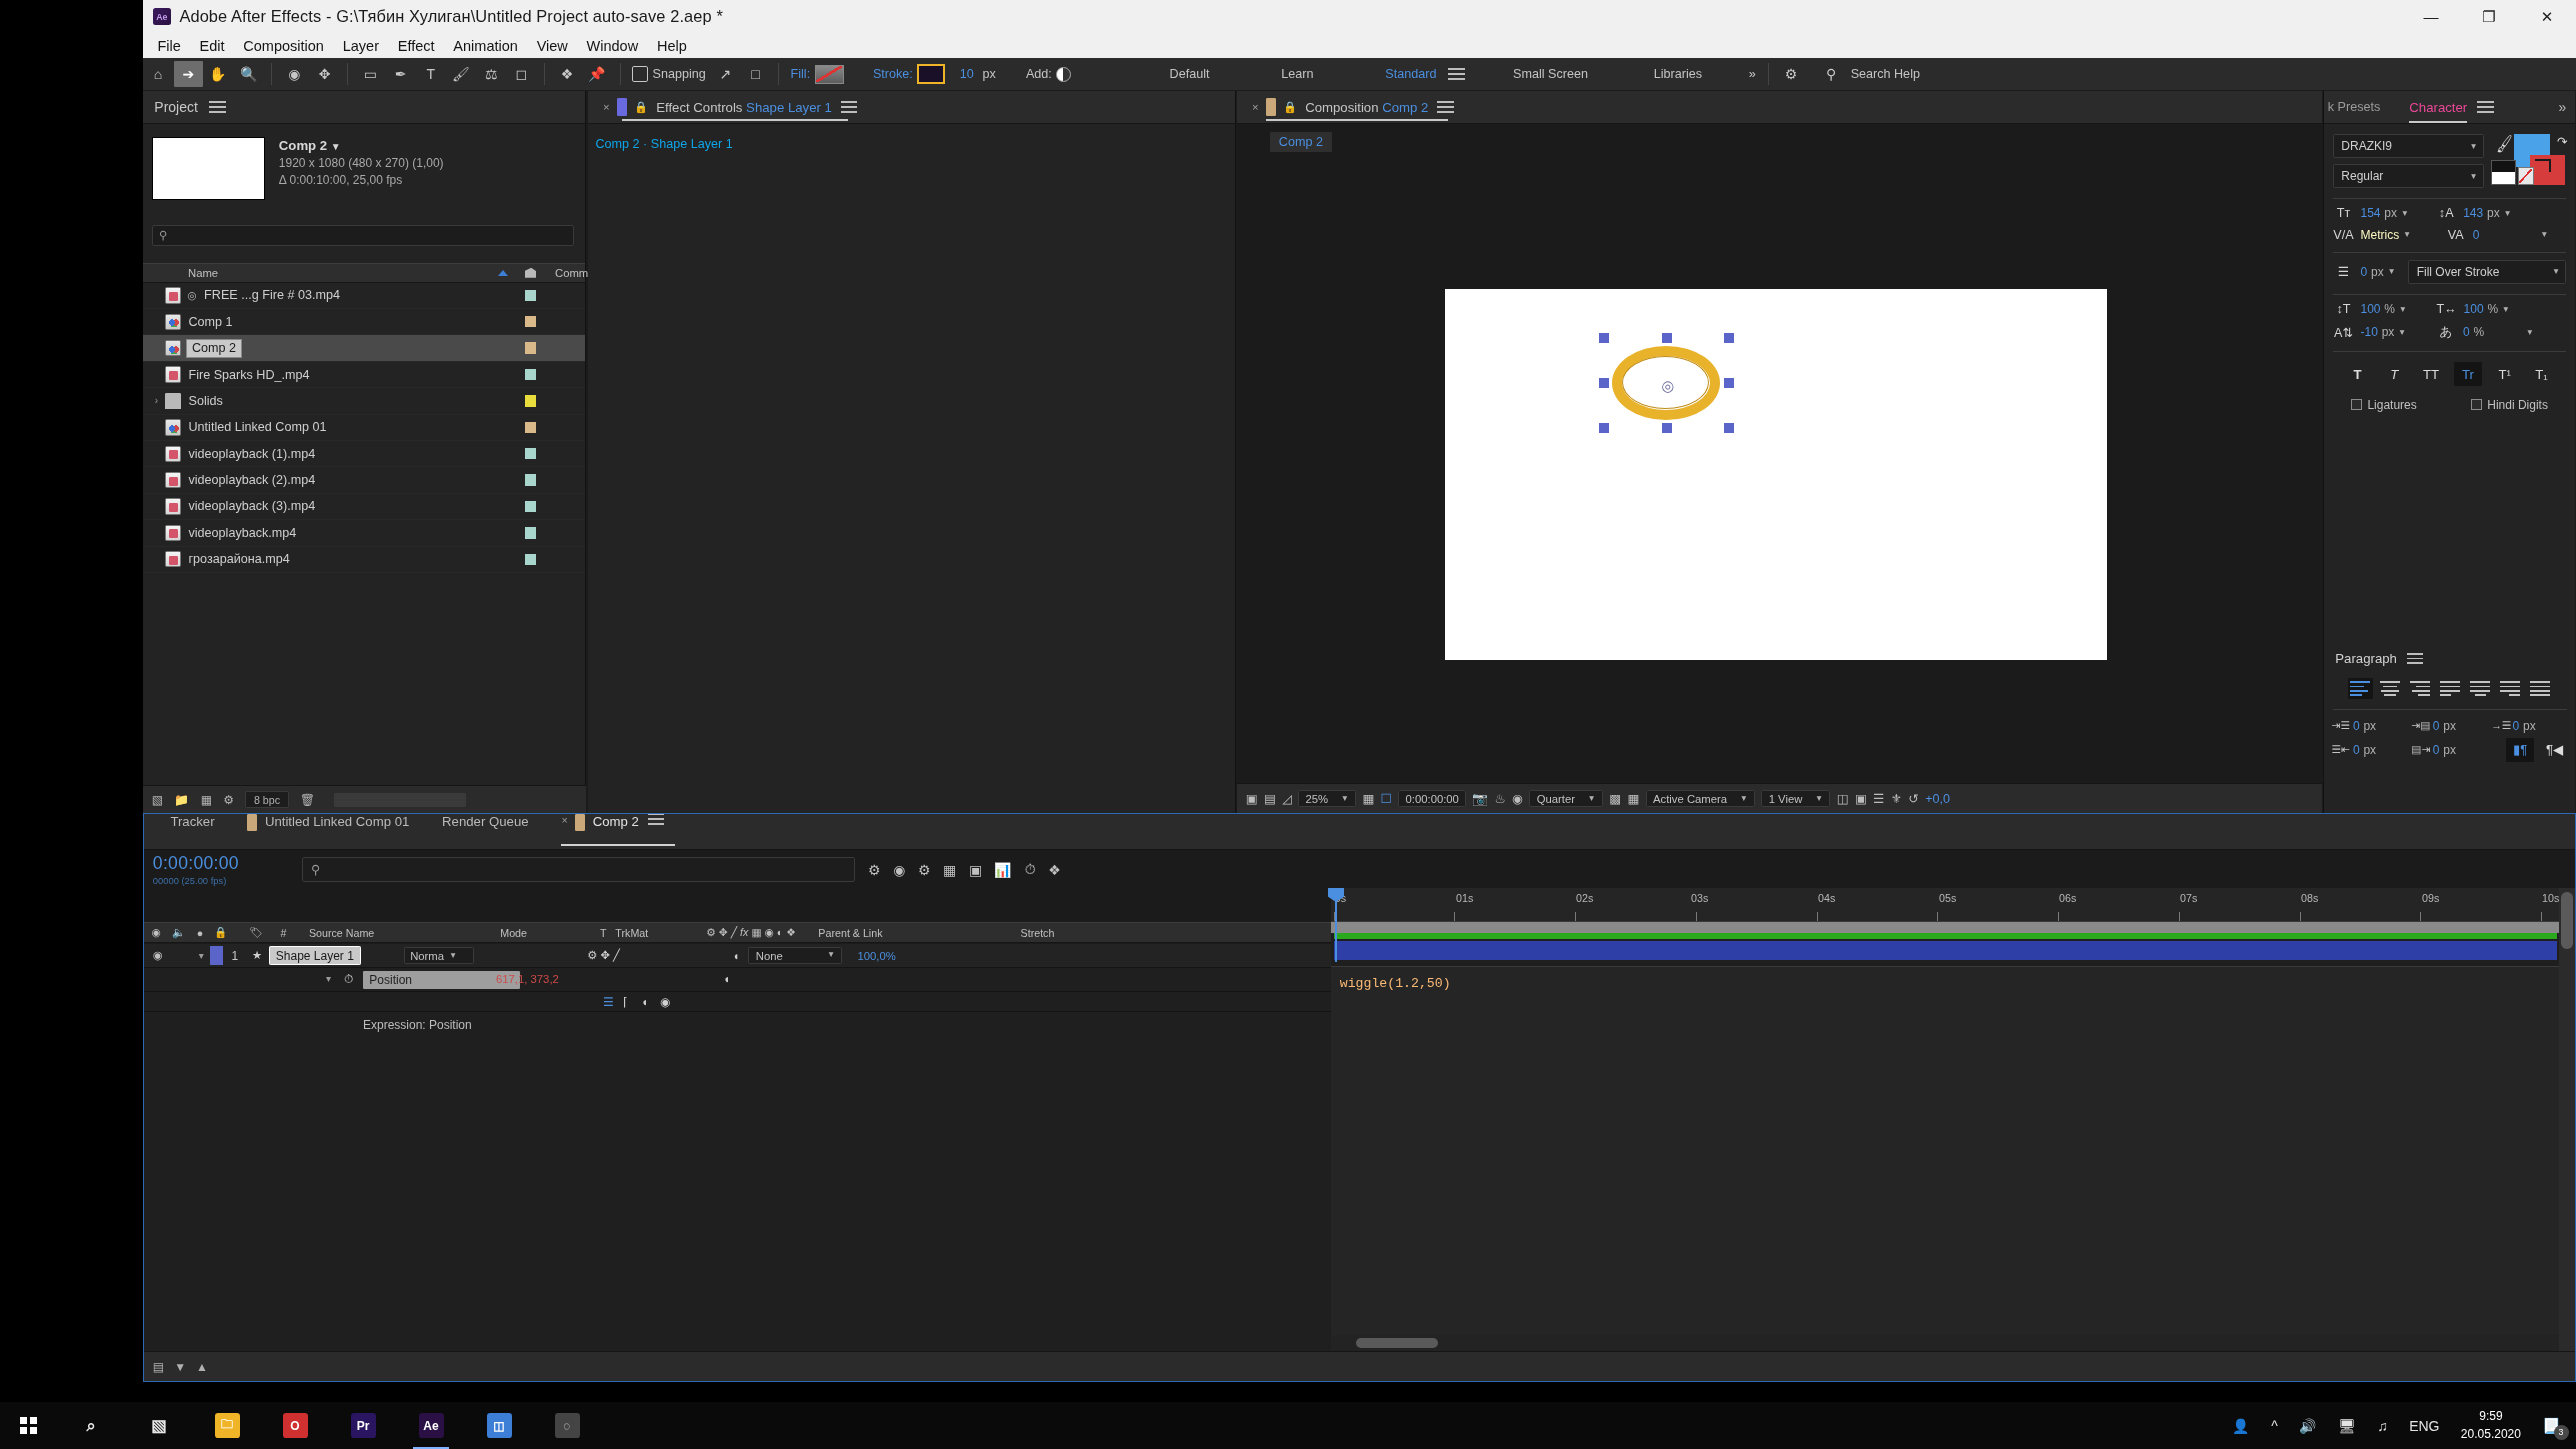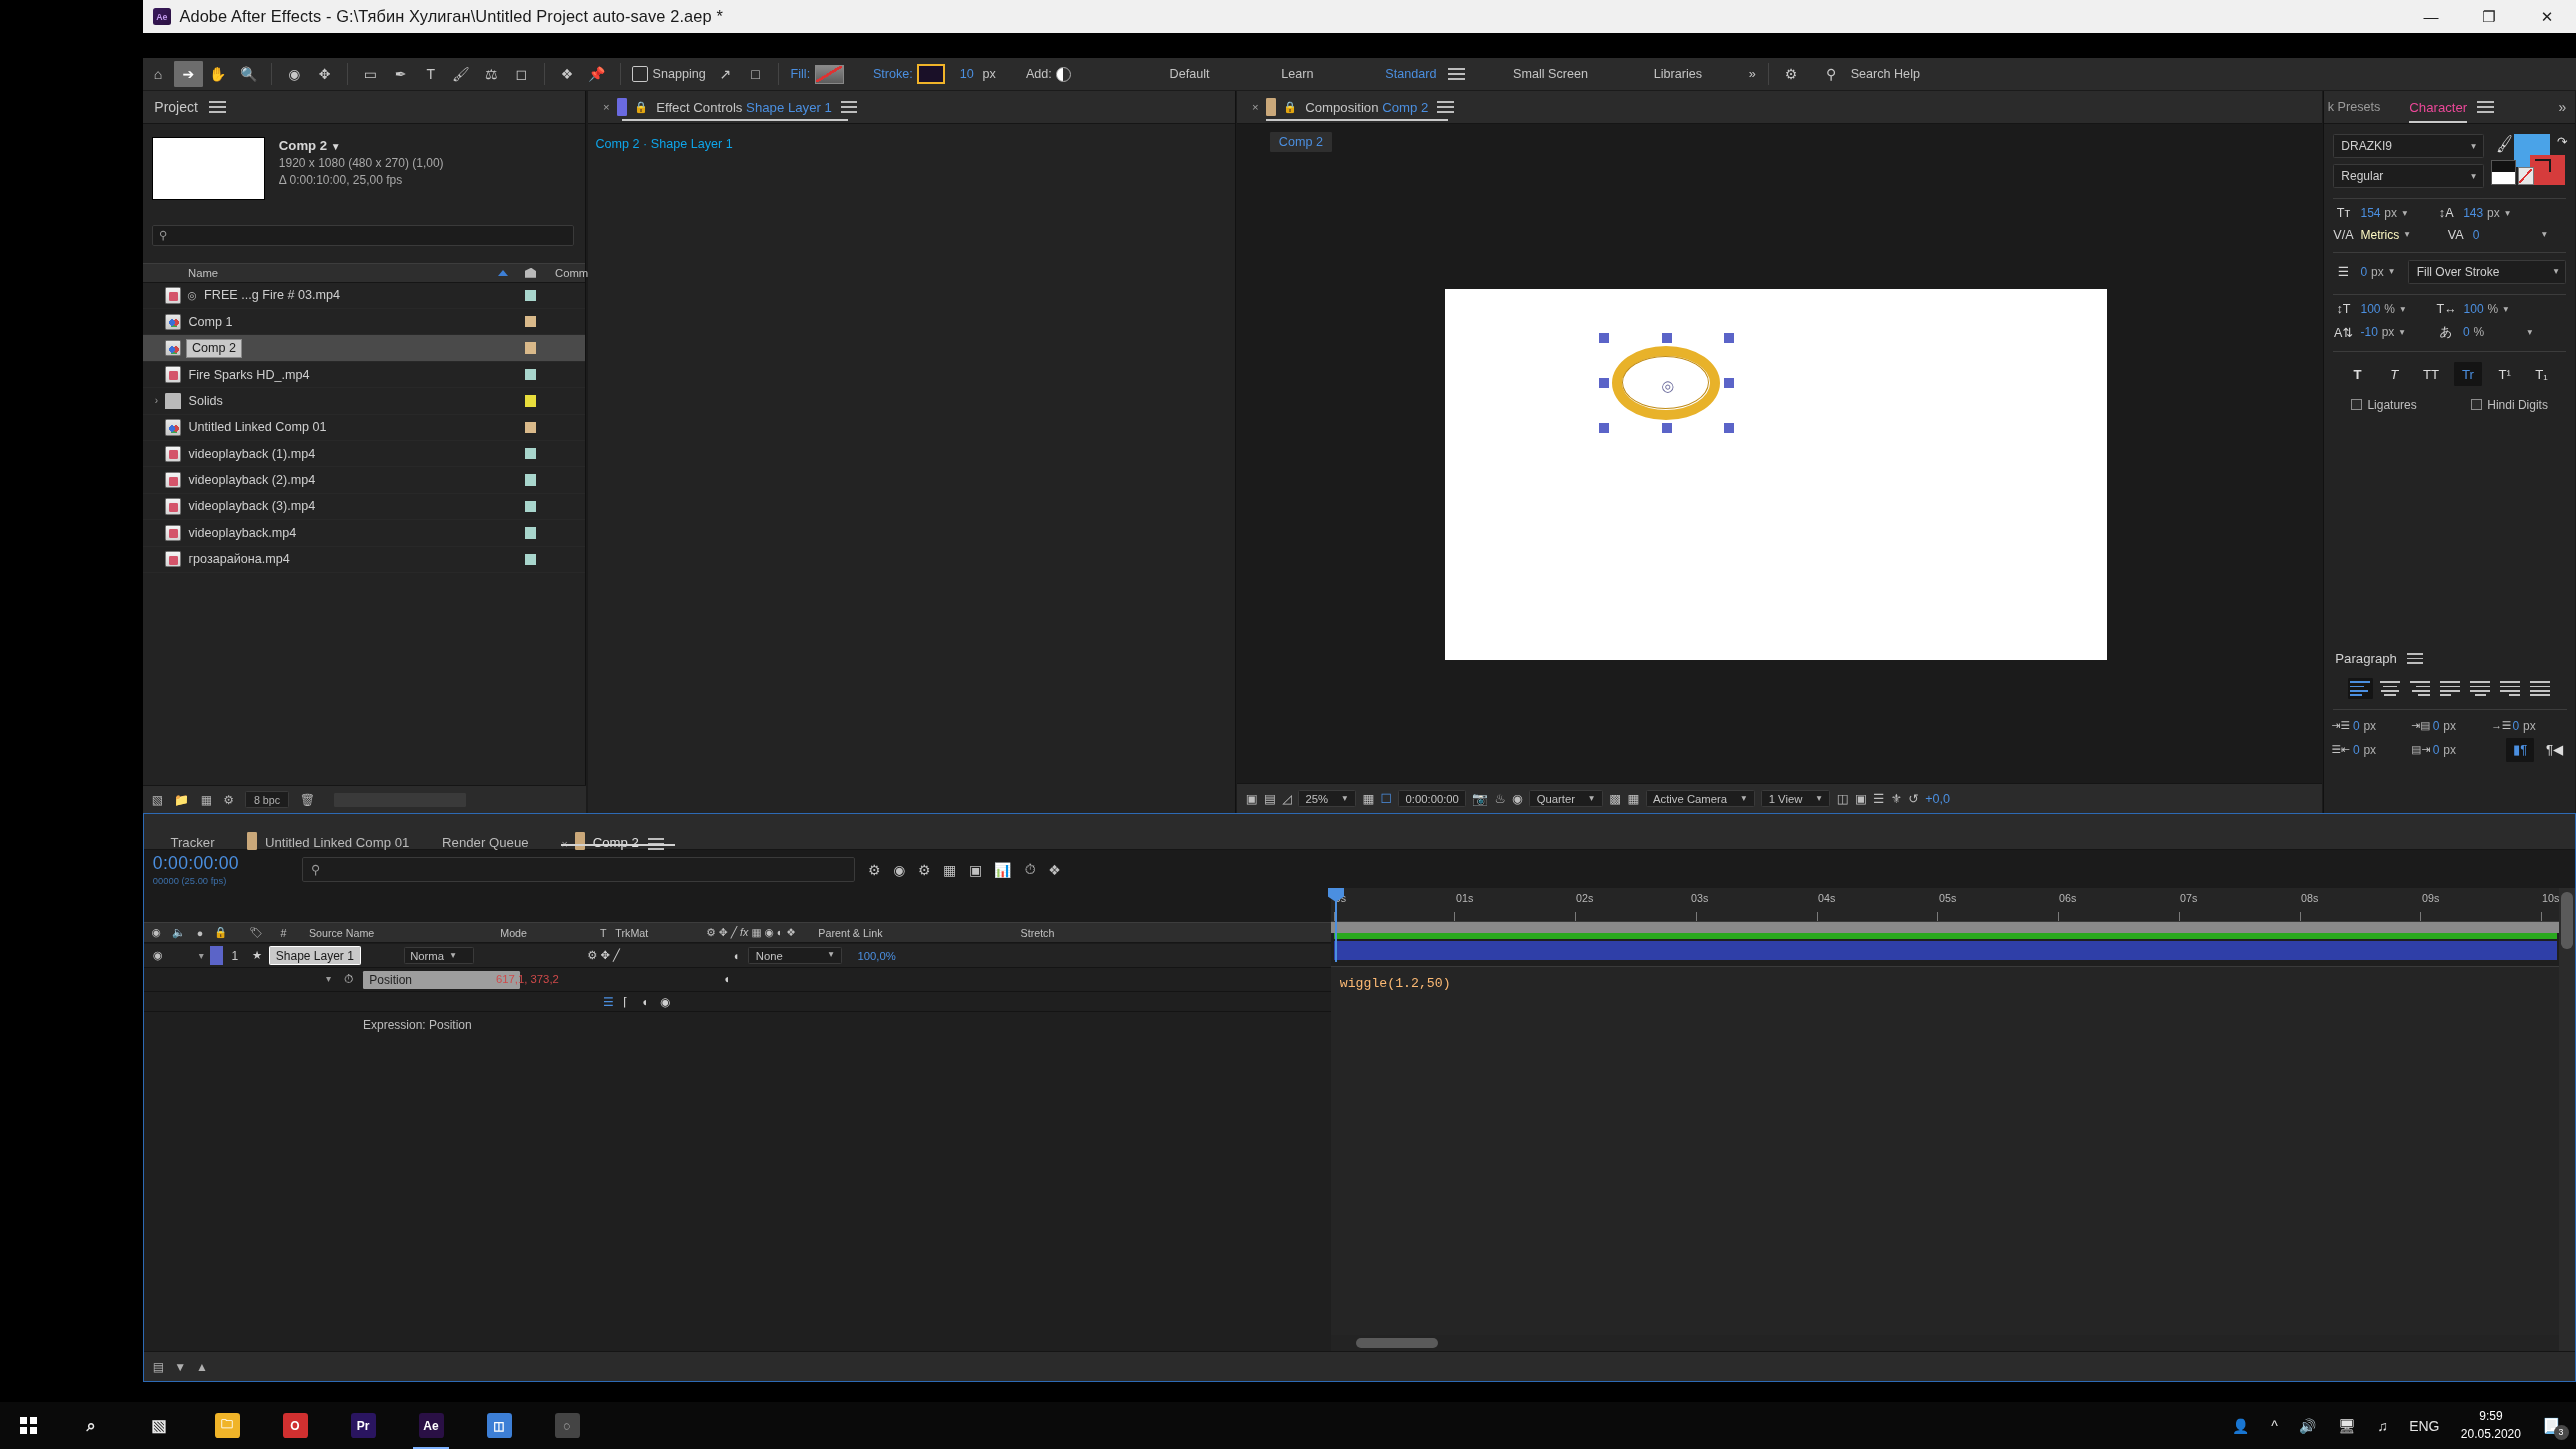--- a/index.html
+++ b/index.html
@@ -255,21 +255,21 @@
   .pp-grid { display:grid; grid-template-columns: 1fr 1fr 1fr; gap: 5px 2.5px; margin: 8.8px 7.5px 0 7.5px; }
   .pp-cell { display:flex; align-items:center; gap:3.8px; }
   .pp-ico { color:#c4c4c4; font-size:10.7px; width:17.6px; text-align:center; }
   
   .timeline {
     position: absolute; left: 143px; top: 813px; width: 2433px; height: 569px;
     background: #1b1b1b; border: 1.3px solid #2d6ab5;
   }
   .tl-tabs { height: 36px; background:#2b2b2b; display:flex; align-items:center; padding-left: 10px;
     border-bottom:0.6px solid #151515; }
-  .tl-tab { display:flex; align-items:flex-end; height:36px; padding: 0 16.4px; position:relative; }
+  .tl-tab { display:flex; align-items:flex-start; height:36px; padding: 0 16.4px; position:relative; }
   .tl-tab .lbl { font-size: 13.2px; color:#bababa; }
   .tl-tab.active .lbl { color:#e2e2e2; }
   .tl-tab.active::after{content:'';position:absolute;left:12%;right:4%;bottom:3.1px;height:2.5px;background:#d2d2d2;}
   .tl-tab .chip{width:10px;height:17.6px;border-radius:1.3px;margin-right:7.5px;background:#caa87a;}
   .tl-tab .x{font-size:10.7px;color:#9d9d9d;margin-right:7.5px;}
   .tl-second { height: 39px; display:flex; align-items:center; padding-left: 8.8px; gap: 12.6px;}
   .tc-big { font-size: 17.6px; color: #4b8fe0; font-family:"Liberation Sans",sans-serif; letter-spacing:0.3px;}
   .tc-small { font-size: 9.4px; color: #3c6fa8; margin-top: 1.3px;}
   .tl-search { width: 553px; height: 25px; background:#1d1d1d; border:0.6px solid #3a3a3a;
      border-radius:1.9px; display:flex; align-items:center; padding-left: 7.5px; color:#9a9a9a; font-size:11.3px;}
@@ -352,20 +352,31 @@
   <div class="titlebar">
     <div class="ae-logo">Ae</div>
     <div class="title-text">Adobe After Effects - G:\Тябин Хулиган\Untitled Project auto-save 2.aep *</div>
     <div class="win-btns">
       <div class="win-btn">—</div>
       <div class="win-btn">❐</div>
       <div class="win-btn close">✕</div>
     </div>
   </div>
 
+  <div class="menubar">
+    <div class="menu-item">File</div>
+    <div class="menu-item">Edit</div>
+    <div class="menu-item">Composition</div>
+    <div class="menu-item">Layer</div>
+    <div class="menu-item">Effect</div>
+    <div class="menu-item">Animation</div>
+    <div class="menu-item">View</div>
+    <div class="menu-item">Window</div>
+    <div class="menu-item">Help</div>
+  </div>
 
   <div class="toolbar">
     <div class="tool-ico">⌂</div>
     <div class="tool-ico sel">➔</div>
     <div class="tool-ico">✋</div>
     <div class="tool-ico">🔍</div>
     <div class="tb-sep"></div>
     <div class="tool-ico">◉</div>
     <div class="tool-ico">✥</div>
     <div class="tb-sep"></div>

